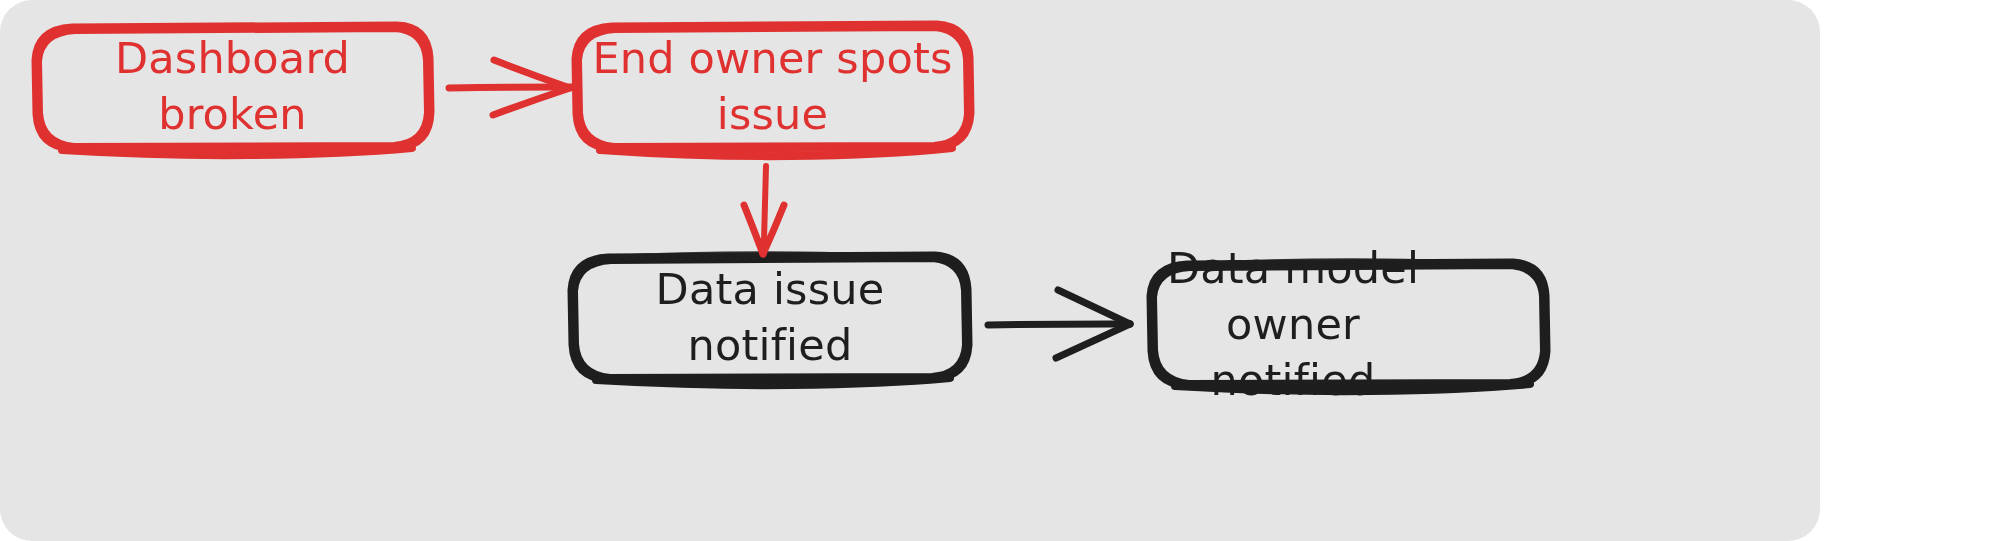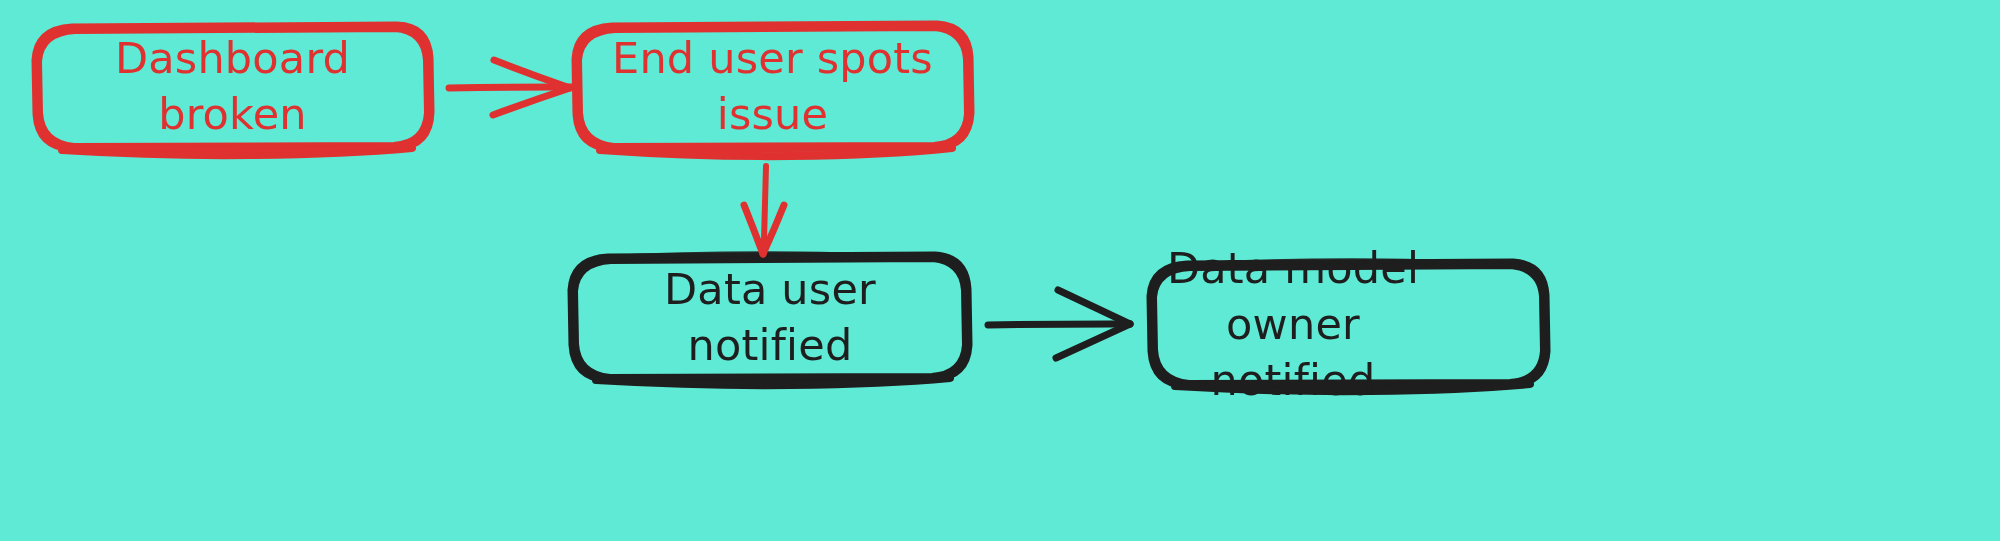--- a/index.html
+++ b/index.html
@@ -2,21 +2,21 @@
 <html><head>
 <meta charset="utf-8">
 <title>Incident flow diagram</title>
 <style>
   html,body{margin:0;padding:0;background:#ffffff;}
   body{
     width:2000px;height:541px;
     font-family:"DejaVu Sans",sans-serif;
     overflow:hidden;
   }
-  #canvas{position:relative;width:2000px;height:541px;background:#5eead4;}
+  #canvas{position:relative;width:1820px;height:541px;background:#e5e5e5;border-radius:32px;}
   #canvas svg{position:absolute;top:0;left:0;width:2000px;height:541px;}
 
   .node-label{
     position:absolute;
     display:flex;
     align-items:center;
     justify-content:center;
     text-align:center;
     font-family:"DejaVu Sans",sans-serif;
     font-size:43px;
@@ -86,22 +86,22 @@
 
     <g>
       <path class="rough rough-black" stroke-width="7" d="M 988 325 Q 1050 324 1110 324 Q 1122 324 1130 324"></path>
       <path class="rough rough-black" stroke-width="7" d="M 1058 290 Q 1094 307 1130 324"></path>
       <path class="rough rough-black" stroke-width="7" d="M 1056 358 Q 1093 341 1130 324"></path>
     </g>
   </svg>
 
   <div class="node-label label-red" style="left:40px;top:27px;width:385px;height:120px;">Dashboard broken</div>
 
-  <div class="node-label label-red" style="left:580px;top:27px;width:385px;height:120px;">End user spots
+  <div class="node-label label-red" style="left:580px;top:27px;width:385px;height:120px;">End owner spots
 issue</div>
 
-  <div class="node-label label-black" style="left:576px;top:258px;width:388px;height:120px;">Data user
+  <div class="node-label label-black" style="left:576px;top:258px;width:388px;height:120px;">Data issue
 notified</div>
 
   <div class="node-label label-black" style="left:1097px;top:265px;width:392px;height:120px;">Data model owner
 notified</div>
 
 </div>
 
 </body></html>

